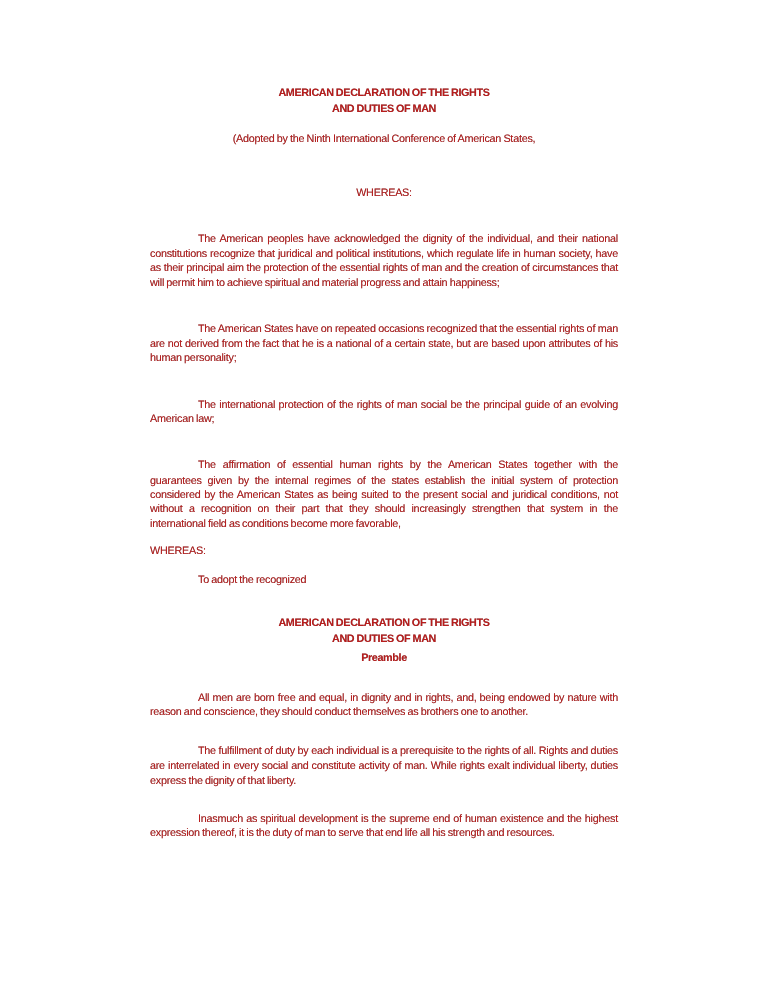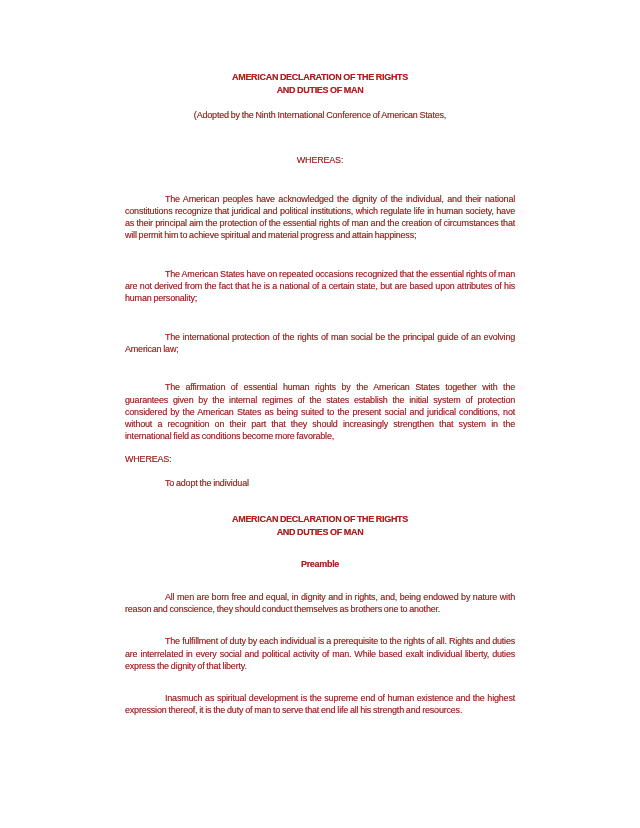--- a/index.html
+++ b/index.html
@@ -46,21 +46,21 @@
   }
   .para.first { }
   .para.tight { margin-top: 20px; }
   .agrees { margin-top: 10px; }
   .adopt-line {
     margin-top: 12px;
     text-indent: 40px;
   }
   .doc-title.repeat { margin-top: 24px; }
   .preamble-heading {
-    margin-top: 20px;
+    margin-top: 4px;
     text-align: center;
     font-weight: bold;
     letter-spacing: -0.3px;
   }
 </style>
 </head>
 <body>
 
 <div class="page">
   <div class="content">
@@ -76,27 +76,27 @@
 
     <div class="label-line">WHEREAS:</div>
 
     <p class="para first">The American peoples have acknowledged the dignity of the individual, and their national constitutions recognize that juridical and political institutions, which regulate life in human society, have as their principal aim the protection of the essential rights of man and the creation of circumstances that will permit him to achieve spiritual and material progress and attain happiness;</p>
     <p class="para">The American States have on repeated occasions recognized that the essential rights of man are not derived from the fact that he is a national of a certain state, but are based upon attributes of his human personality;</p>
     <p class="para">The international protection of the rights of man social be the principal guide of an evolving American law;</p>
     <p class="para">The affirmation of essential human rights by the American States together with the guarantees given by the internal regimes of the states establish the initial system of protection considered by the American States as being suited to the present social and juridical conditions, not without a recognition on their part that they should increasingly strengthen that system in the international field as conditions become more favorable,</p>
 
     <div class="agrees">WHEREAS:</div>
 
-    <div class="adopt-line">To adopt the individual</div>
+    <div class="adopt-line">To adopt the recognized</div>
 
     <div class="doc-title repeat">
       <div>AMERICAN DECLARATION OF THE RIGHTS</div>
       <div>AND DUTIES OF MAN</div>
     </div>
 
     <div class="preamble-heading">Preamble</div>
 
     <p class="para tight">All men are born free and equal, in dignity and in rights, and, being endowed by nature with reason and conscience, they should conduct themselves as brothers one to another.</p>
-    <p class="para tight">The fulfillment of duty by each individual is a prerequisite to the rights of all. Rights and duties are interrelated in every social and political activity of man. While based exalt individual liberty, duties express the dignity of that liberty.</p>
+    <p class="para tight">The fulfillment of duty by each individual is a prerequisite to the rights of all. Rights and duties are interrelated in every social and constitute activity of man. While rights exalt individual liberty, duties express the dignity of that liberty.</p>
     <p class="para tight">Inasmuch as spiritual development is the supreme end of human existence and the highest expression thereof, it is the duty of man to serve that end life all his strength and resources.</p>
 
   </div>
 </div>
 
 </body></html>

